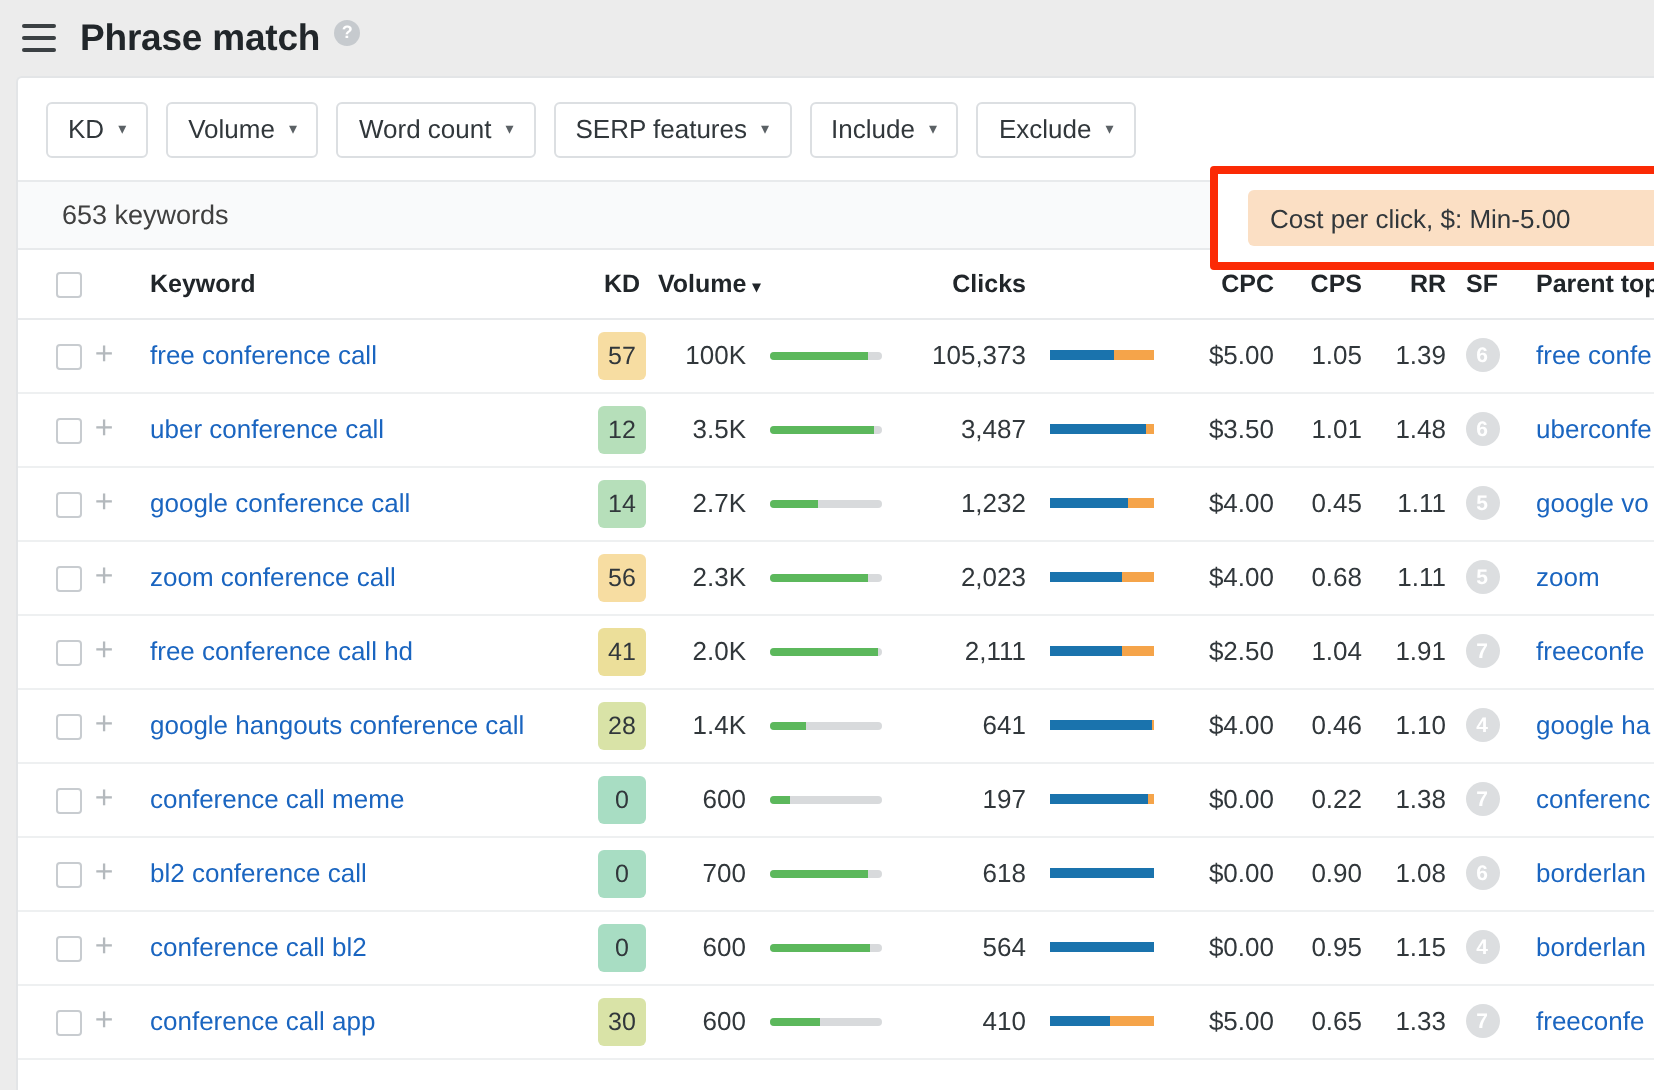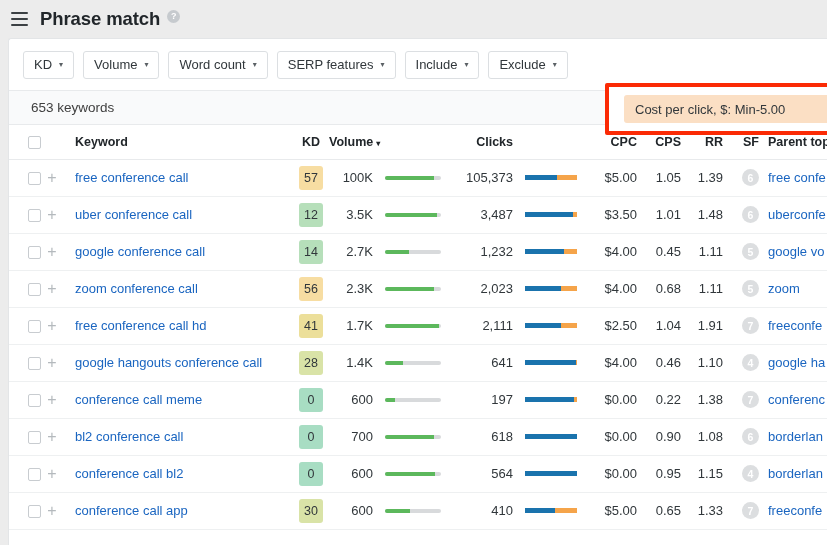--- a/index.html
+++ b/index.html
@@ -174,21 +174,21 @@
   .c-plus    { width: 22px;  text-align: center; }
   .c-kw      { width: 230px; text-align: left; }
   .c-kd      { width: 36px;  text-align: center; }
   .c-vol     { width: 50px;  text-align: right; padding-right: 6px !important;}
   .c-volbar  { width: 68px;  text-align: left; padding-left: 6px !important;}
   .c-clicks  { width: 66px;  text-align: right; }
   .c-clkbar  { width: 68px;  text-align: left; padding-left: 12px !important;}
   .c-cpc     { width: 56px;  text-align: right; }
   .c-cps     { width: 44px;  text-align: right; }
   .c-rr      { width: 42px;  text-align: right; }
-  .c-sf      { width: 36px;  text-align: right; }
+  .c-sf      { width: 36px;  text-align: center; }
   .c-parent  { width: 120px; text-align: left; padding-left: 9px !important; }
 
   thead .c-check { padding-left: 0; }
   thead .c-kw { padding-left: 12px; }
   thead .th-kw-inner { padding-left: 12px; }
 
   .chk {
     display: inline-block;
     width: 13px; height: 13px;
     border: 1px solid #c8ccd0;
@@ -488,21 +488,21 @@
     </td>
     <td class="c-plus">
       <span class="plus">+</span>
     </td>
     <td class="c-kw">
       <div style="padding-left:12px"><a class="kwlink">free conference call hd</a></div>
     </td>
     <td class="c-kd">
       <span class="kd-badge" style="background:#ecdf9a">41</span>
     </td>
-    <td class="c-vol">1.7K</td>
+    <td class="c-vol">2.0K</td>
     <td class="c-volbar">
       <div class="bar">
         <div class="fill" style="width:96%"></div>
       </div>
     </td>
     <td class="c-clicks">2,111</td>
     <td class="c-clkbar">
       <div class="bar2">
         <div class="orange" style="width:30%"></div>
       </div>

